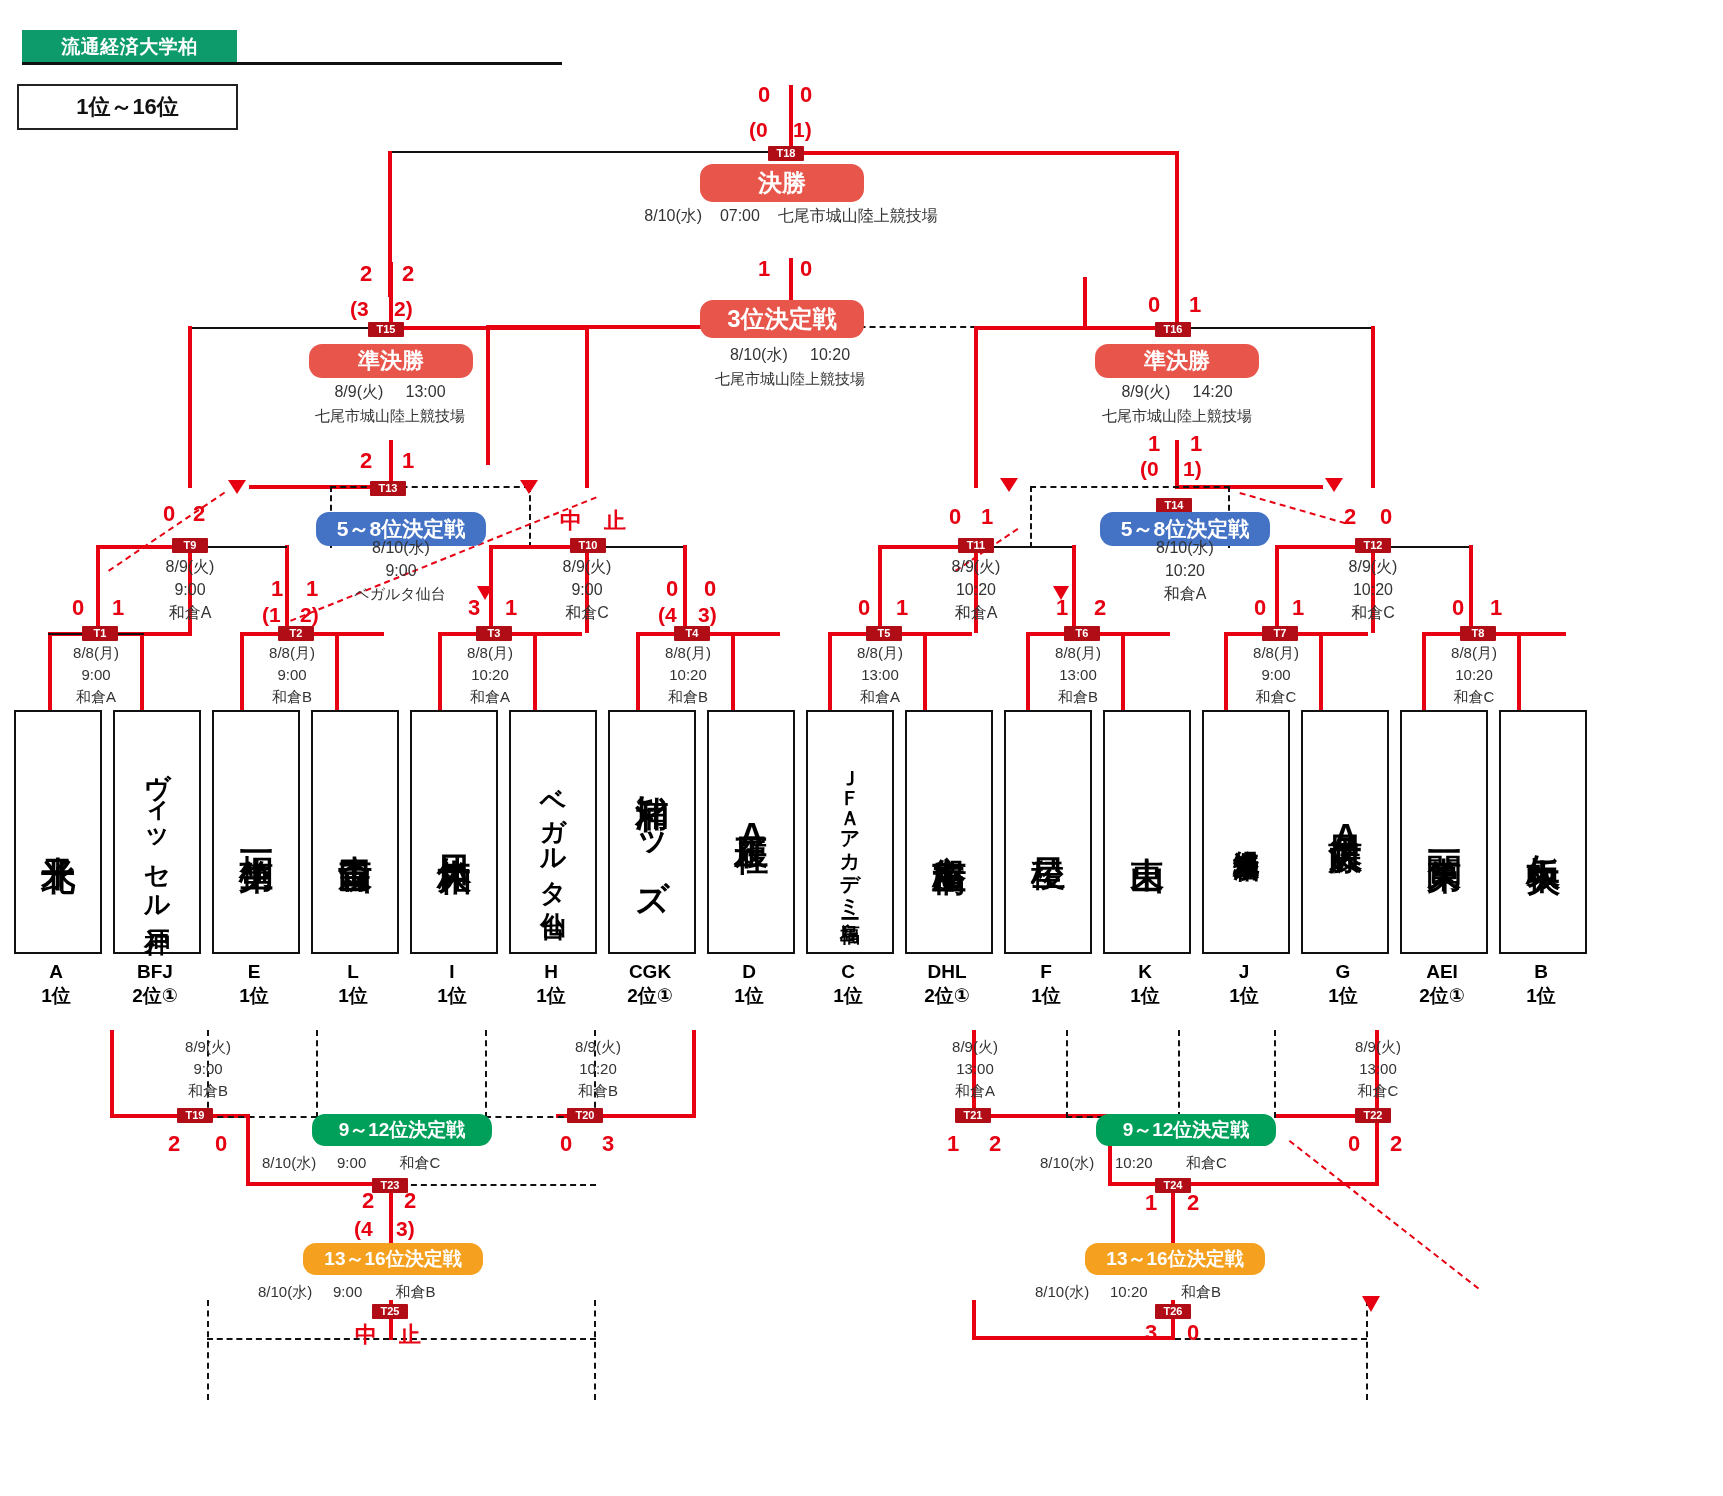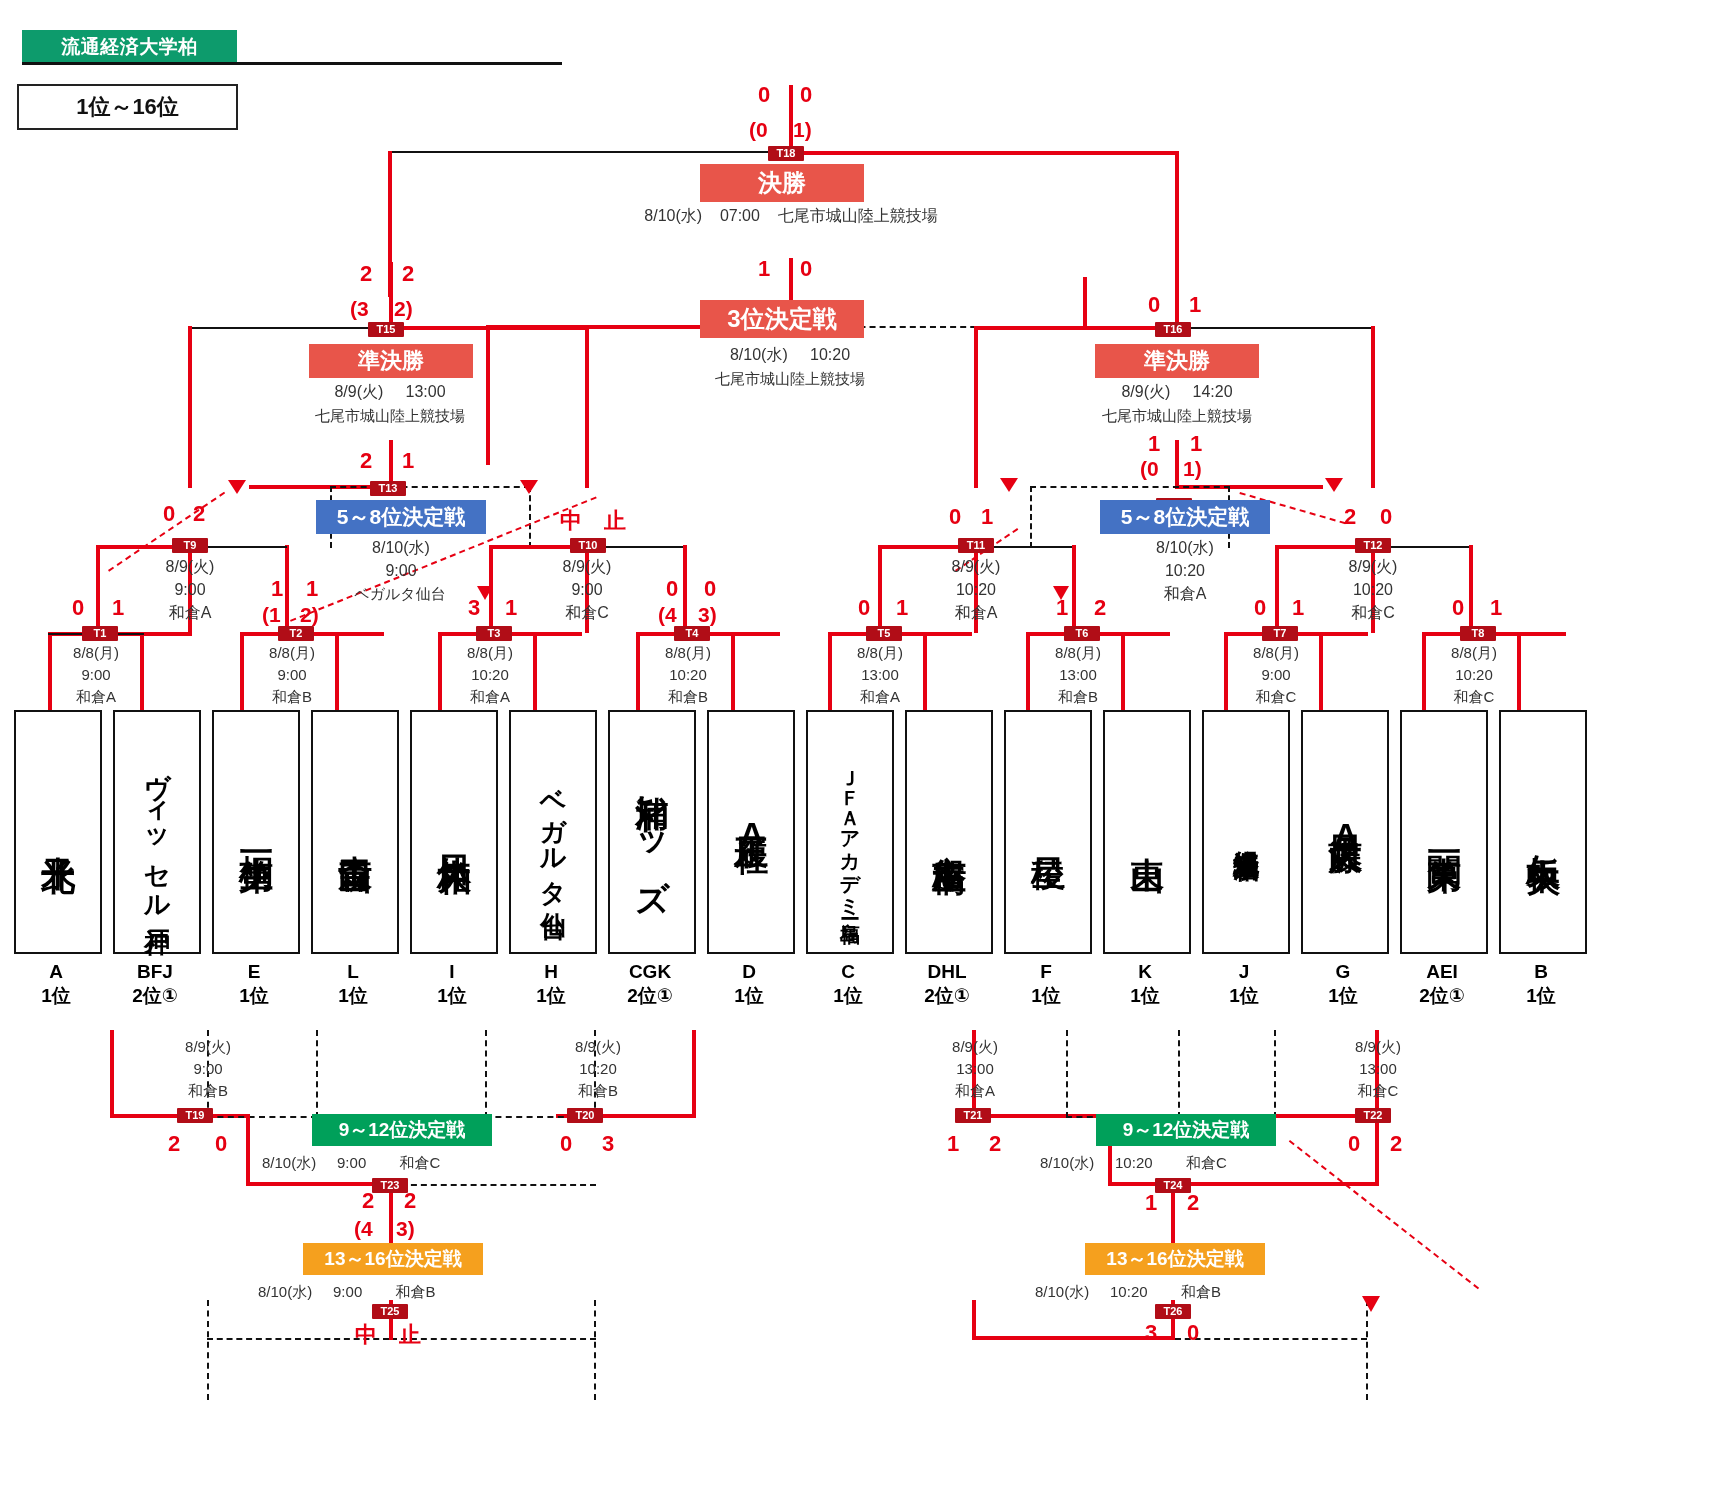--- a/index.html
+++ b/index.html
@@ -23,23 +23,23 @@
   .dash-h{position:absolute;border-top:2px dashed #111;}
   .dash-v{position:absolute;border-left:2px dashed #111;}
   .rdash{position:absolute;border-top:2px dashed #e60012;transform-origin:0 0;}
   .tag{position:absolute;background:#b10d17;color:#fff;font-size:11px;
     font-weight:bold;line-height:15px;height:15px;text-align:center;
     min-width:30px;padding:0 3px;border-radius:1px;}
   .score{position:absolute;color:#e60012;font-weight:bold;font-size:22px;
     line-height:22px;white-space:nowrap;}
   .score.pk{font-size:21px;}
   .mtitle{position:absolute;color:#fff;font-weight:bold;text-align:center;
-    display:flex;align-items:center;justify-content:center;}
+    display:flex;align-items:center;justify-content:center;border-radius:13px;}
   .mt-red{background:#e8554a;}
-  .mt-blue{background:#4472c4;}
+  .mt-blue{background:#4472c4;margin-top:12px;}
   .mt-green{background:#00a05a;}
   .mt-orange{background:#f5a01e;}
   .minfo{position:absolute;color:#333;font-size:16px;line-height:21px;
     text-align:center;white-space:nowrap;}
   .minfo.sm{font-size:15px;}
   .tbox{position:absolute;border:2px solid #111;background:#fff;
     display:flex;align-items:center;justify-content:center;}
   .tbox span{writing-mode:vertical-rl;text-orientation:upright;
     font-size:34px;font-weight:bold;color:#000;letter-spacing:2px;
     line-height:1.05;white-space:nowrap;}

